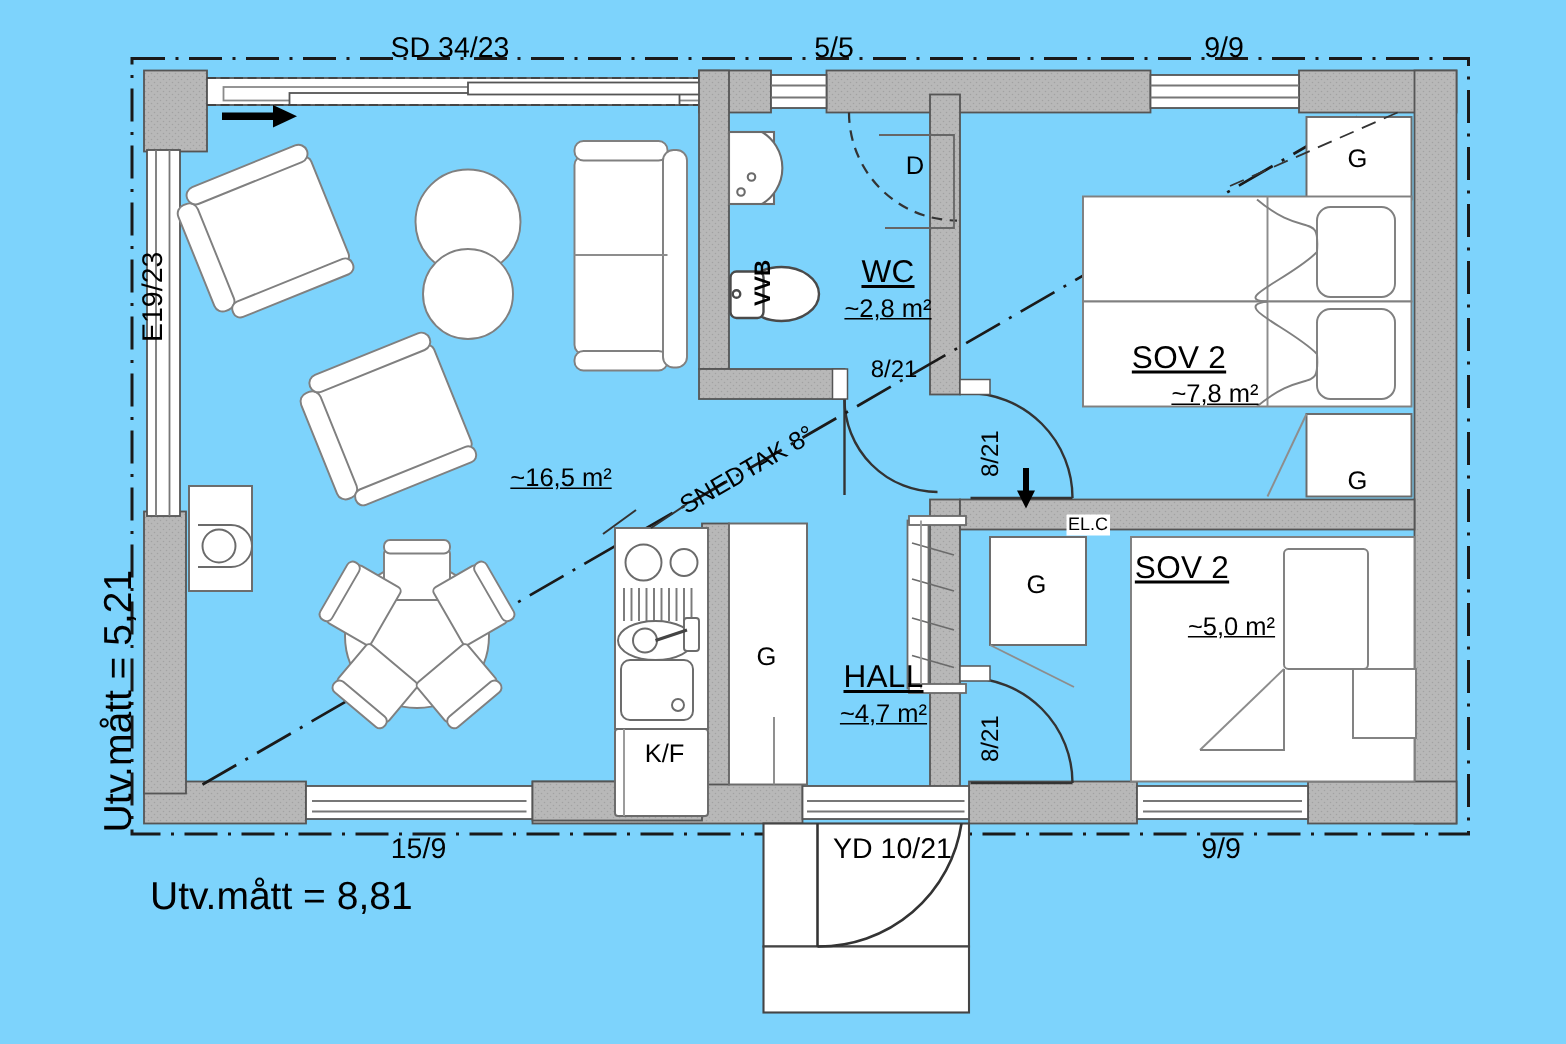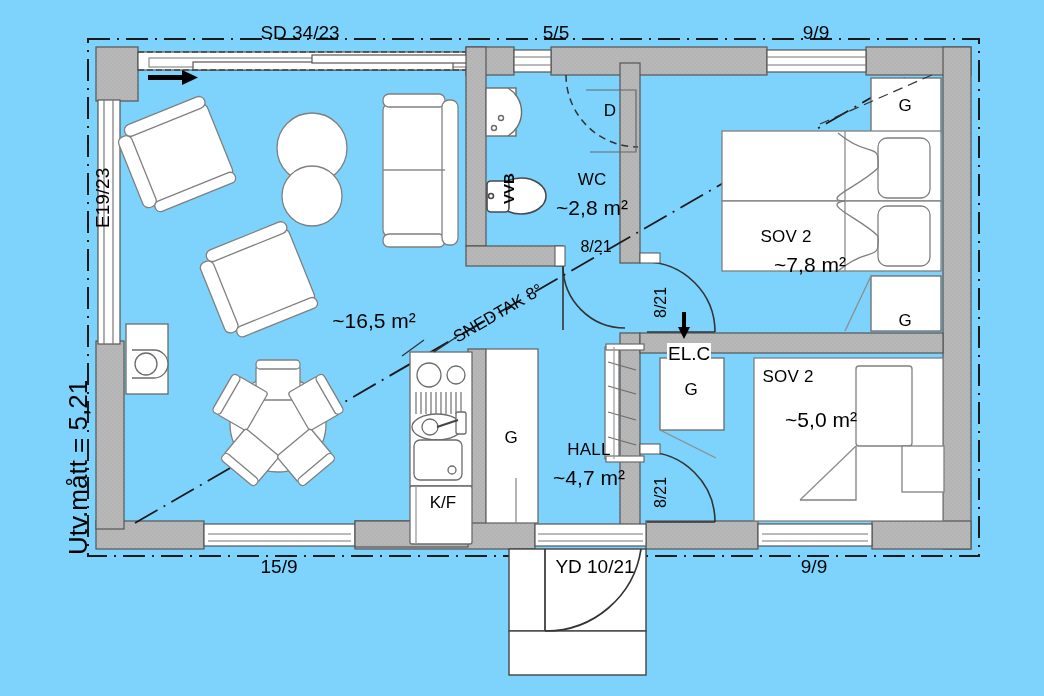--- a/index.html
+++ b/index.html
@@ -1,29 +1,29 @@
 <!DOCTYPE html>
 <html><head>
 <meta charset="utf-8">
 <style>
   html,body{margin:0;padding:0;background:#fff;}
   body{width:1044px;height:696px;overflow:hidden;
        font-family:"Liberation Sans","DejaVu Sans",sans-serif;color:#000;}
   #plan{position:relative;width:1044px;height:696px;background:#7dd3fc;}
   svg{position:absolute;left:0;top:0;}
   .lbl{position:absolute;white-space:nowrap;line-height:1.15;}
-  .room-name{font-size:17px;letter-spacing:.2px;}
-  .room-area{font-size:21px;}
+  .room-name{font-size:21px;letter-spacing:.2px;text-decoration:underline;}
+  .room-area{font-size:17px;text-decoration:underline;}
   .dim{font-size:19px;}
   .dim-sm{font-size:16px;}
   .big-dim{font-size:26px;}
   .tiny{font-size:15px;}
   .ctr{text-align:center;transform:translateX(-50%);}
   .rot90{transform-origin:0 0;transform:rotate(-90deg);}
-  .elc{font-size:19px;background:#fff;padding:0 1px;border:0;}
+  .elc{font-size:12px;background:#fff;padding:0 1px;border:0;margin-left:44px;}
   .gtxt{font-size:17px;}
 </style>
 </head>
 <body>
 
 <div id="plan">
 
   <svg width="1044" height="696">
     <defs>
       <pattern id="wallhatch" width="4" height="4" patternUnits="userSpaceOnUse">
@@ -328,20 +328,21 @@
   <div class="lbl dim ctr" style="left:556px;top:22px;">5/5</div>
   <div class="lbl dim ctr" style="left:816px;top:22px;">9/9</div>
 
   <div class="lbl dim ctr" style="left:279px;top:556px;">15/9</div>
   <div class="lbl dim ctr" style="left:595px;top:556px;">YD 10/21</div>
   <div class="lbl dim ctr" style="left:814px;top:556px;">9/9</div>
 
   <div class="lbl dim rot90" style="left:92px;top:228px;">E19/23</div>
 
   <div class="lbl big-dim rot90" style="left:64px;top:555px;">Utv.mått = 5,21</div>
+  <div class="lbl big-dim" style="left:100px;top:583px;">Utv.mått = 8,81</div>
 
   <div class="lbl room-area ctr" style="left:374px;top:309px;">~16,5 m²</div>
 
   <div class="lbl room-name ctr" style="left:592px;top:170px;">WC</div>
   <div class="lbl room-area ctr" style="left:592px;top:196px;">~2,8 m²</div>
 
   <div class="lbl room-name ctr" style="left:786px;top:227px;">SOV 2</div>
   <div class="lbl room-area ctr" style="left:786px;top:253px;margin-left:24px;">~7,8 m²</div>
 
   <div class="lbl room-name ctr" style="left:788px;top:367px;">SOV 2</div>

